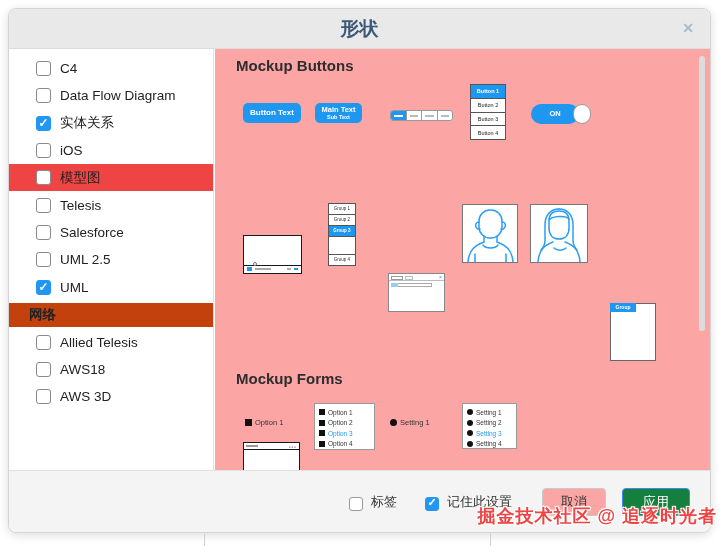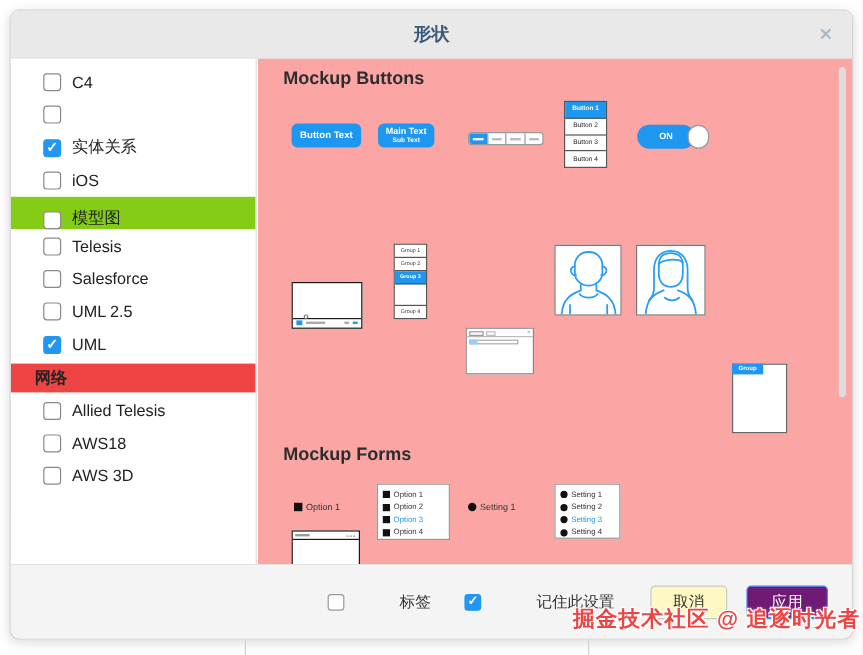--- a/index.html
+++ b/index.html
@@ -7,30 +7,30 @@
   body { background:#fff; font-family:"Liberation Sans",sans-serif; position:relative; overflow:hidden; }
 
   .dialog { position:absolute; left:8px; top:8px; width:703px; height:525px;
             background:#fff; border:1px solid #d4d4d4; border-radius:8px;
             box-shadow:0 2px 10px rgba(0,0,0,.14); overflow:hidden; }
 
   
   .titlebar { position:absolute; left:0; top:0; right:0; height:40px; background:#e9e9e9;
               border-bottom:1px solid #dcdcdc; border-radius:8px 8px 0 0; }
   .title { position:absolute; left:0; right:0; top:0; height:40px; line-height:40px;
-           text-align:center; font-size:15px; font-weight:bold; color:#3b5878; }
+           text-align:center; font-size:19px; font-weight:bold; color:#3b5878; }
   .close-x { position:absolute; right:16px; top:11px; font-size:14px; font-weight:bold;
              color:#a9bbc9; cursor:pointer; }
 
   
   .sidebar { position:absolute; left:0; top:40px; bottom:62px; width:205px;
              border-right:1px solid #e0e0e0; overflow:hidden; padding-top:6px; background:#fff; }
   .srow { height:27.3px; display:flex; align-items:center; padding-left:27px; }
-  .srow.highlight { background:#84cc16;align-items:flex-end; }
-  .shead { height:24px; margin:2px 0; background:#ef4444; display:flex; align-items:center;
+  .srow.highlight { background:#ef4444; }
+  .shead { height:24px; margin:2px 0; background:#c2410c; display:flex; align-items:center;
            padding-left:20px; font-weight:bold; font-size:13.5px; color:#222; }
   .cb { width:15px; height:15px; border:1.5px solid #8a8a8a; border-radius:3px; background:#fff;
         margin-right:9px; flex:0 0 auto; position:relative; }
   .cb.checked { background:#2196f3; border-color:#2196f3; }
   .cb.checked::after { content:"✓"; position:absolute; left:1.5px; top:-1px; color:#fff;
                        font-size:12px; font-weight:bold; }
   .slabel { font-size:13.5px; color:#222; white-space:nowrap; }
   .side-scroll { position:absolute; right:3px; top:82px; width:6px; height:98px;
                  border-radius:3px; background:#d6d6d6; }
 
@@ -107,24 +107,24 @@
   
   .footer { position:absolute; left:0; right:0; bottom:0; height:62px; background:#f4f4f4;
             border-top:1px solid #e2e2e2; border-radius:0 0 8px 8px;
             display:flex; align-items:center; justify-content:flex-end; padding-right:20px; }
   .fcb { width:14px; height:14px; border:1.5px solid #999; border-radius:3px; background:#fff;
          margin-right:8px; flex:0 0 auto; position:relative; }
   .fcb.checked { background:#2196f3; border-color:#2196f3; }
   .fcb.checked::after { content:"✓"; position:absolute; left:1.5px; top:-1.5px; color:#fff;
                         font-size:11px; font-weight:bold; }
   .fcblabel { font-size:13px; color:#333; white-space:nowrap; }
-  .grp { display:flex; align-items:center;gap:38px; }
-  .btn-cancel { width:64px; height:28px; background:#fef9c3; border:1px solid #c8c8c8; border-radius:4px;
+  .grp { display:flex; align-items:flex-end; }
+  .btn-cancel { width:64px; height:28px; background:#fca5a5; border:1px solid #c8c8c8; border-radius:4px;
                 font-size:13px; color:#333; text-align:center; line-height:26px; cursor:pointer; }
-  .btn-apply { width:68px; height:28px; background:#701a75; border:1px solid #4285f4; border-radius:4px;
+  .btn-apply { width:68px; height:28px; background:#15803d; border:1px solid #4285f4; border-radius:4px;
                font-size:13px; color:#fff; text-align:center; line-height:26px; cursor:pointer; }
 
   
   .watermark { position:absolute; right:2px; top:504px; font-size:18px; font-weight:bold; color:#ef4444;
                letter-spacing:1px; white-space:nowrap; z-index:20; pointer-events:none;
                text-shadow:-1px -1px 0 #fff, 1px -1px 0 #fff, -1px 1px 0 #fff, 1px 1px 0 #fff, 0 0 3px #fff; }
   .bgline { position:absolute; width:1px; background:#cfcfcf; top:534px; height:12px; }
 </style>
 </head>
 <body>
@@ -136,20 +136,21 @@
     <div class="close-x">✕</div>
   </div>
 
   <div class="sidebar">
     <div class="srow">
       <span class="cb"></span>
       <span class="slabel">C4</span>
     </div>
     <div class="srow">
       <span class="cb"></span>
+      <span class="slabel">Data Flow Diagram</span>
     </div>
     <div class="srow">
       <span class="cb checked"></span>
       <span class="slabel">实体关系</span>
     </div>
     <div class="srow">
       <span class="cb"></span>
       <span class="slabel">iOS</span>
     </div>
     <div class="srow highlight">

